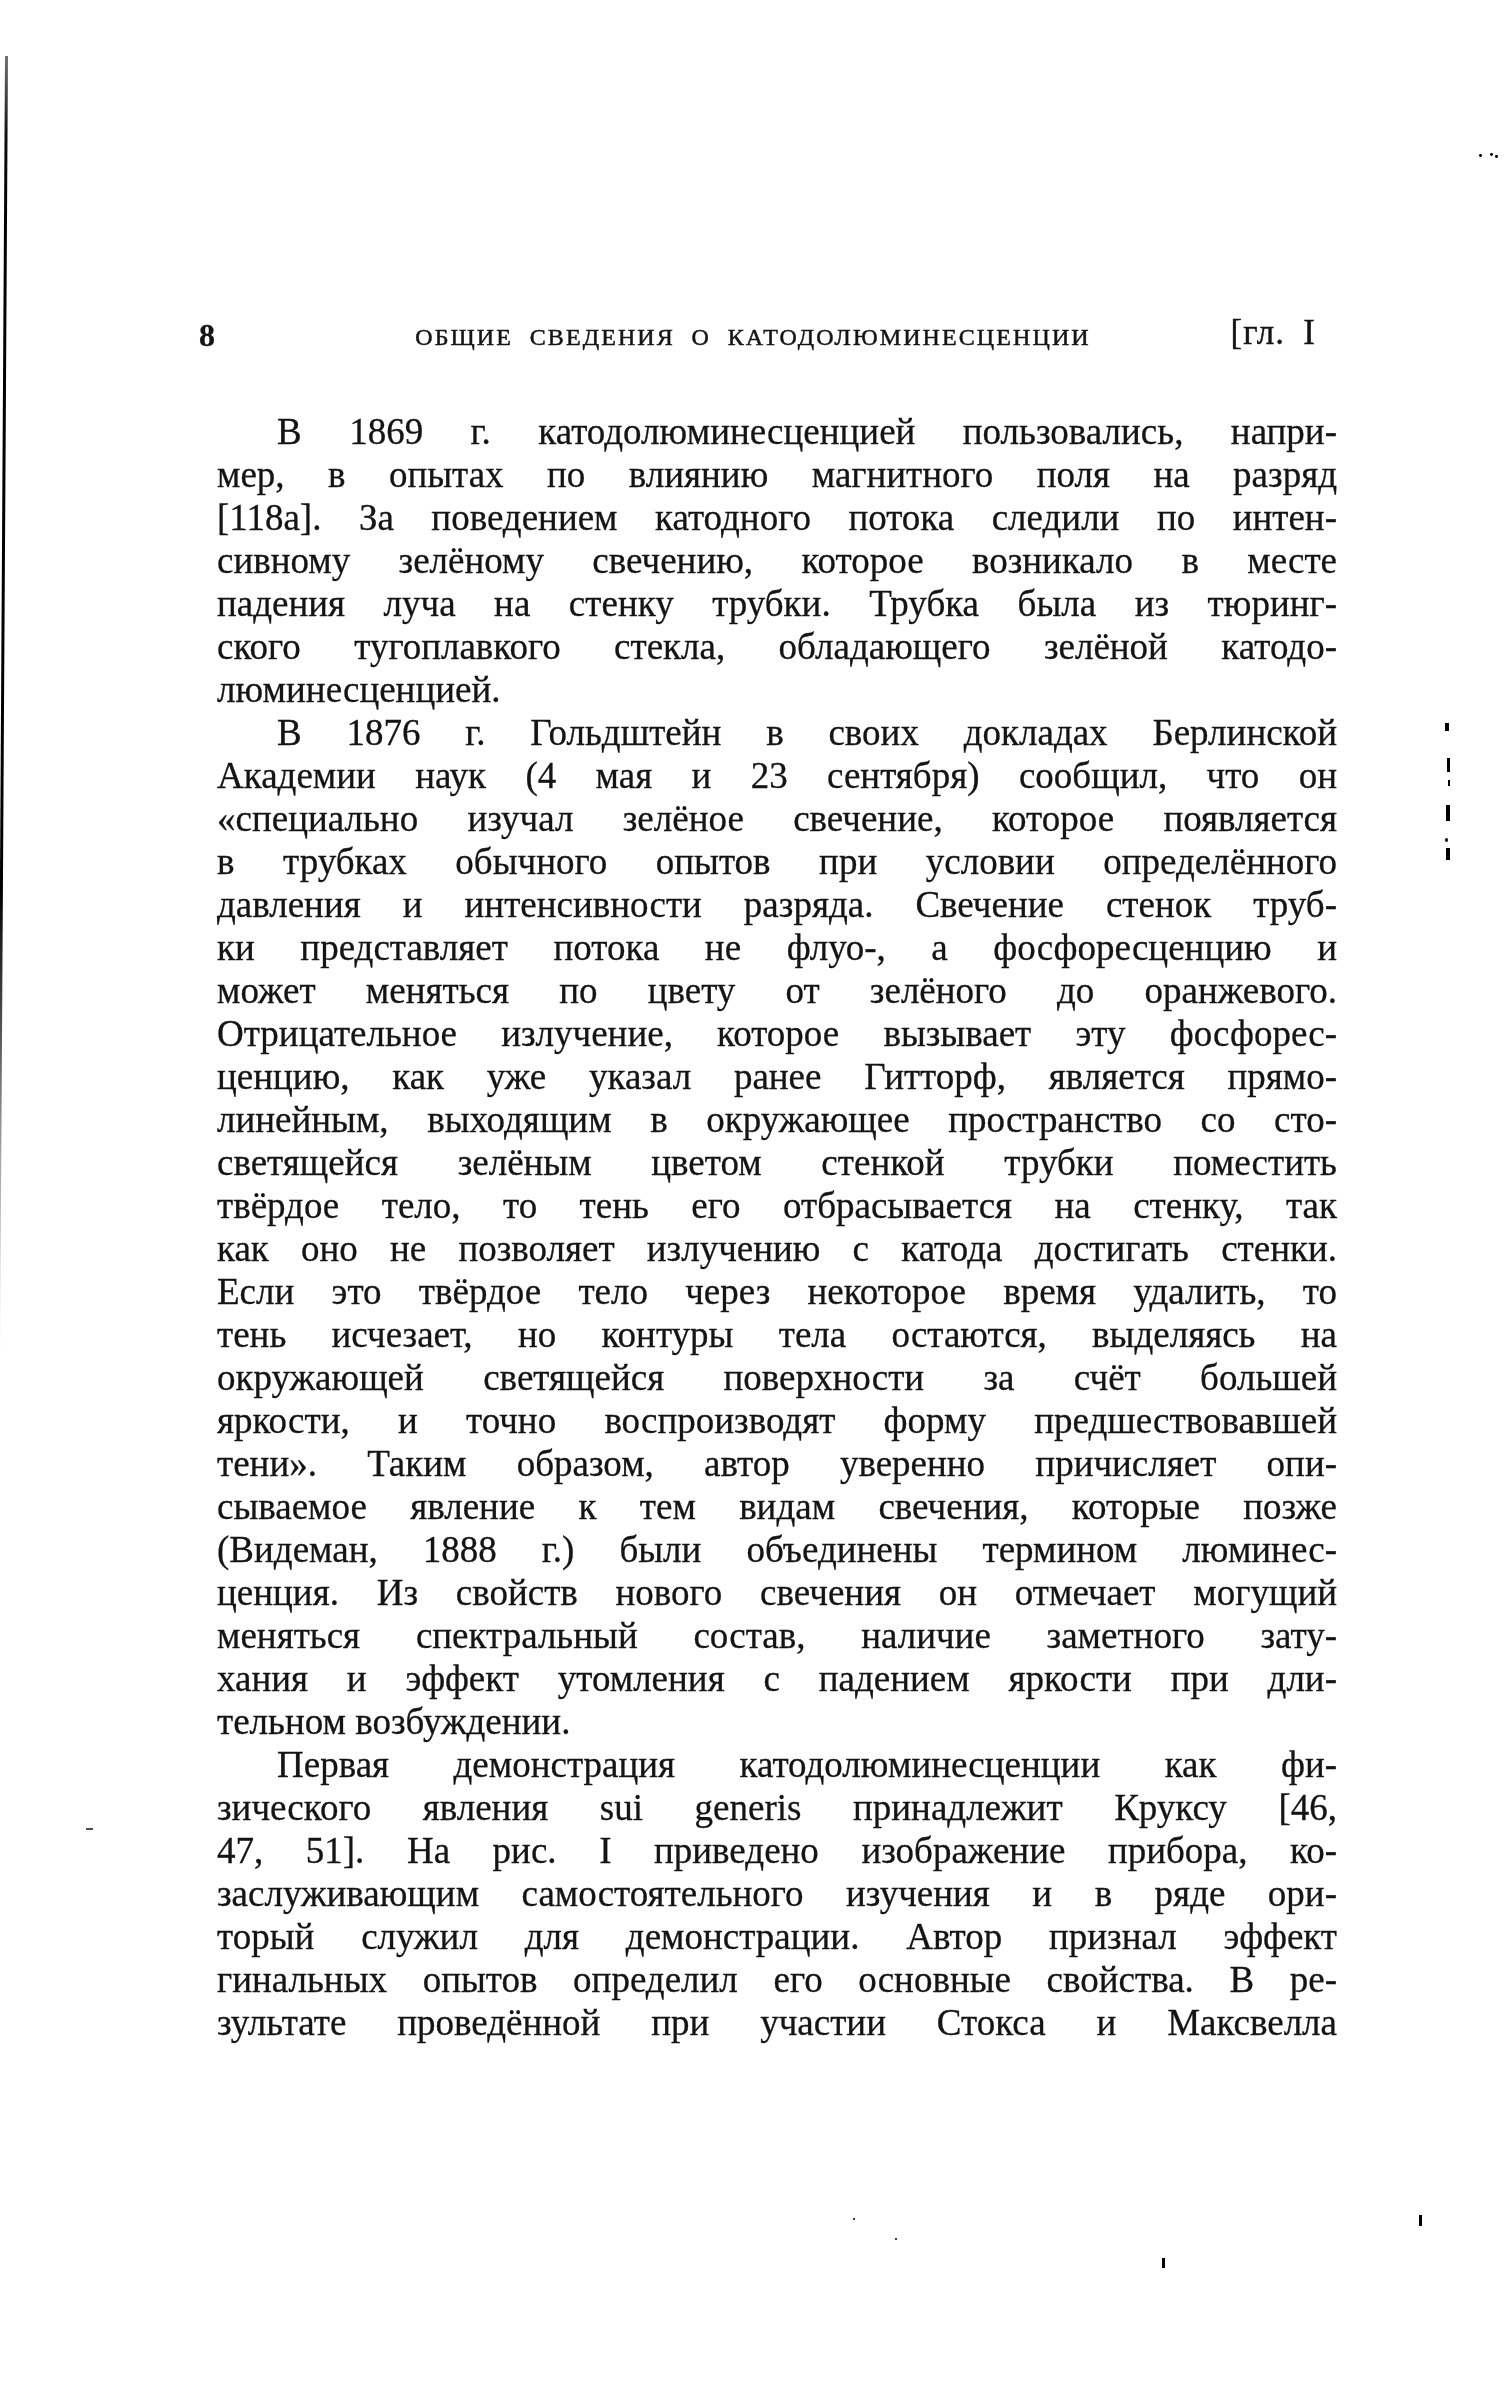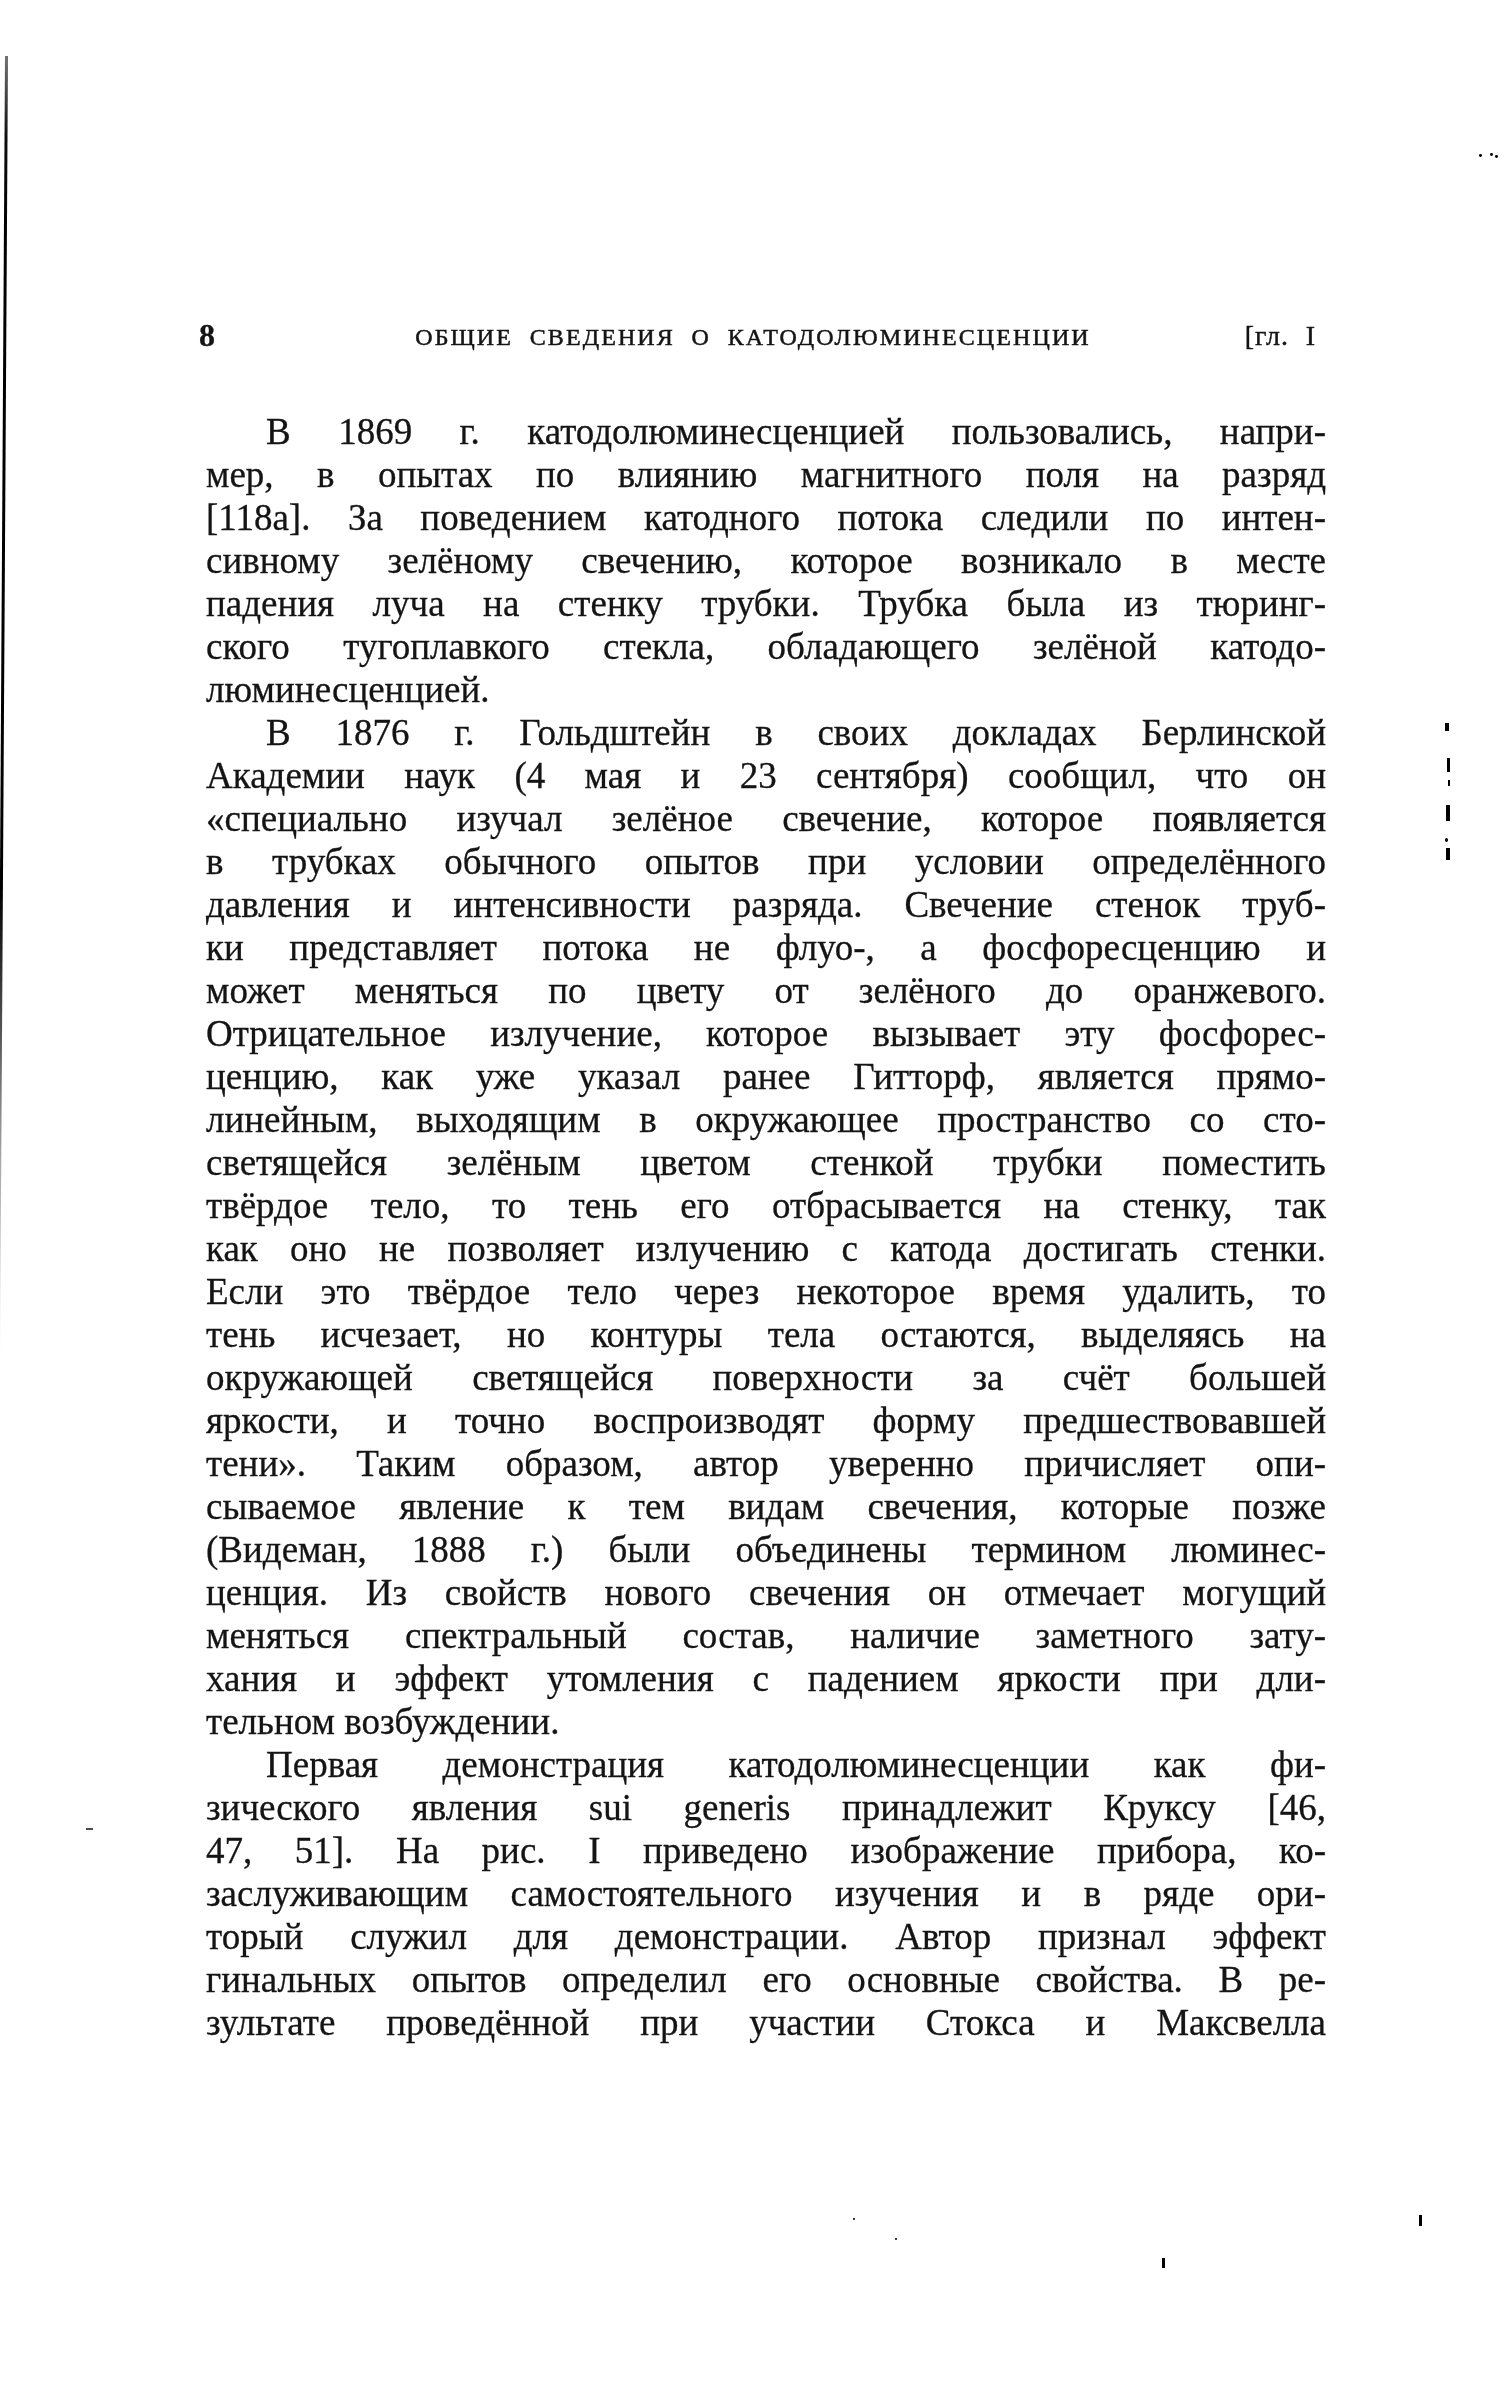--- a/index.html
+++ b/index.html
@@ -47,31 +47,31 @@
     line-height: 1;
     letter-spacing: 2.1px;
     word-spacing: 8.6px;
     white-space: nowrap;
     -webkit-text-stroke: 0.5px #141414;
   }
   .chapter-marker {
     position: absolute;
     right: 190px;
     bottom: 1px;
-    font-size: 28px;
+    font-size: 35px;
     line-height: 1;
     letter-spacing: 1px;
     word-spacing: 8.6px;
     white-space: nowrap;
     -webkit-text-stroke: 0.4px #141414;
   }
   
   .text-block {
     position: absolute;
-    left: 206px;
+    left: 217px;
     top: 410px;
     width: 1120px;
   }
   .line {
     font-size: 37px;
     line-height: 43px;
     height: 43px;
     white-space: nowrap;
     text-align: justify;
     text-align-last: justify;

